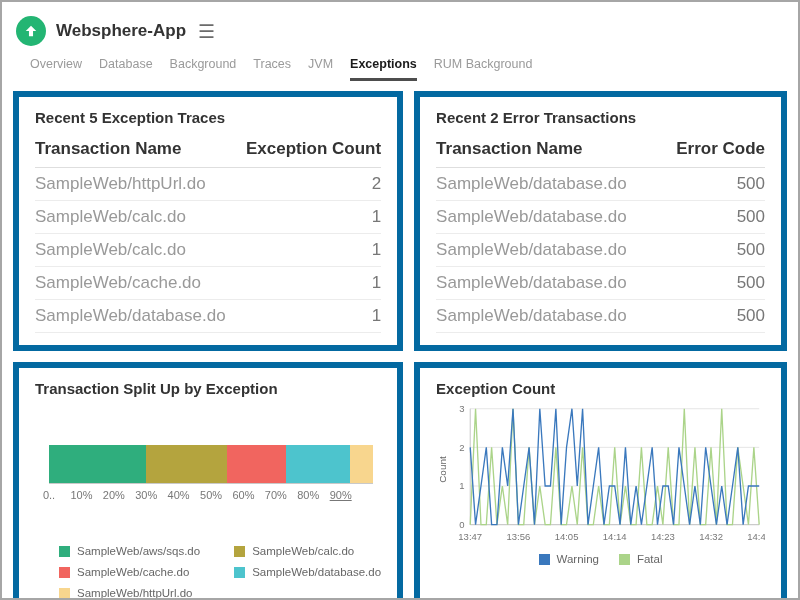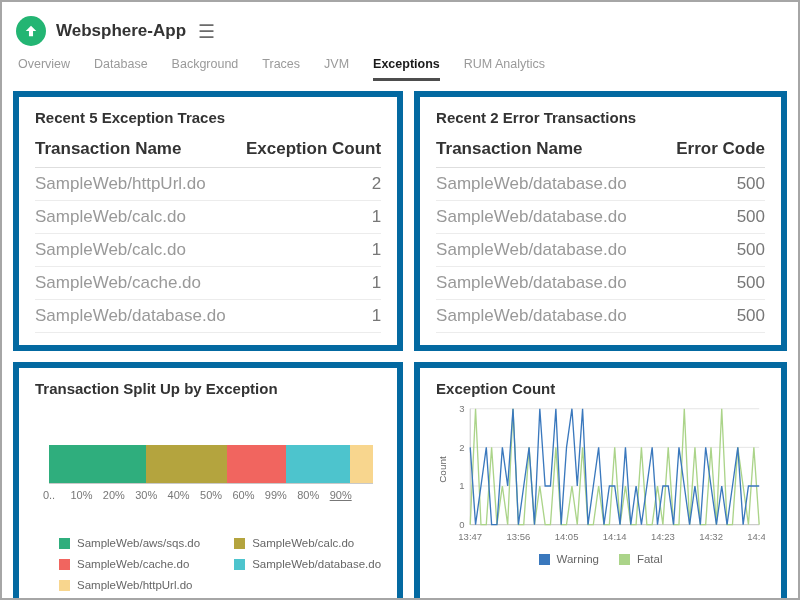--- a/index.html
+++ b/index.html
@@ -12,41 +12,41 @@
   }
   .header { display: flex; align-items: center; gap: 10px; padding: 14px 14px 4px; }
   .app-icon {
     width: 30px; height: 30px; border-radius: 50%;
     background: #23b573; display: flex; align-items: center; justify-content: center;
     flex: 0 0 auto;
   }
   .app-title { font-size: 17px; font-weight: bold; color: #333; }
   .menu-icon { color: #6b6b6b; font-size: 19px; line-height: 1; margin-left: 2px; cursor: pointer; }
 
-  .tabs { display: flex; gap: 24px; padding: 3px 16px 0; }
+  .tabs { display: flex; gap: 17px; padding: 3px 16px 0; margin-left: 12px; }
   .tab { font-size: 12.5px; color: #9a9a9a; padding: 4px 0 7px; cursor: pointer; white-space: nowrap; }
   .tab.active { color: #1a1a1a; font-weight: bold; border-bottom: 3px solid #4d4d4d; }
 
   .content { display: grid; grid-template-columns: 1fr 1fr; gap: 11px; padding: 10px 11px; }
   .panel { border: 6px solid #0369a1; background: #fff; padding: 10px 16px 12px; }
   .panel-title { font-size: 15px; font-weight: bold; color: #333; margin: 2px 0 4px; }
 
   table.data { width: 100%; border-collapse: collapse; font-size: 17px; }
   table.data th { text-align: left; color: #333; font-weight: bold; padding: 9px 0 8px; border-bottom: 1px solid #dedede; }
   table.data th.num { text-align: right; }
   table.data td { color: #999; padding: 6px 0; border-bottom: 1px solid #ececec; }
   table.data td.t-val { color: #777; text-align: right; }
 
   
   .bar-wrap { margin: 48px 8px 0 14px; position: relative; }
   .stacked-bar { display: flex; height: 38px; width: 100%; }
   .seg { height: 100%; }
   .bar-axis { position: relative; height: 22px; border-top: 1px solid #c9c9c9; }
   .bar-axis .tick { position: absolute; top: 5px; transform: translateX(-50%); font-size: 11px; color: #777; white-space: nowrap; }
-  .bar-legend { display: grid; grid-template-columns: max-content max-content; column-gap: 34px; row-gap: 9px; margin: 32px 0 0 24px; font-size: 11.5px; color: #666; }
+  .bar-legend { display: grid; grid-template-columns: max-content max-content; column-gap: 34px; row-gap: 9px; margin: 40px 0 0 24px; font-size: 11.5px; color: #666; }
   .legend-item { display: flex; align-items: center; gap: 7px; cursor: pointer; }
   .swatch { width: 11px; height: 11px; display: inline-block; flex: 0 0 auto; }
 
   
   table.stats { width: 100%; border-collapse: collapse; margin-top: 4px; }
   table.stats th { font-weight: normal; color: #555; font-size: 12px; text-align: right; padding: 6px 0; border-bottom: 1px solid #ededed; }
   table.stats th.s-label-col { width: 34%; }
   table.stats td { text-align: right; padding: 5px 0; border-bottom: 1px solid #f1f1f1; font-size: 13px; color: #333; }
   table.stats td.s-label { text-align: left; color: #666; font-size: 12px; }
 
@@ -66,21 +66,21 @@
   <div class="menu-icon">☰</div>
 </div>
 
 <div class="tabs">
     <div class="tab">Overview</div>
     <div class="tab">Database</div>
     <div class="tab">Background</div>
     <div class="tab">Traces</div>
     <div class="tab">JVM</div>
     <div class="tab active">Exceptions</div>
-    <div class="tab">RUM Analytics</div>
+    <div class="tab">RUM Background</div>
   </div>
 
 <div class="content">
 
   <div class="panel">
     <div class="panel-title">Recent 5 Exception Traces</div>
     <table class="data">
       <thead>
         <tr>
           <th>Transaction Name</th>
@@ -157,21 +157,21 @@
           <div class="seg" style="width: 7%; background: rgb(248, 214, 142);"></div>
         </div>
       <div class="bar-axis">
           <span class="tick" style="left: 0%;">0..</span>
           <span class="tick" style="left: 10%;">10%</span>
           <span class="tick" style="left: 20%;">20%</span>
           <span class="tick" style="left: 30%;">30%</span>
           <span class="tick" style="left: 40%;">40%</span>
           <span class="tick" style="left: 50%;">50%</span>
           <span class="tick" style="left: 60%;">60%</span>
-          <span class="tick" style="left: 70%;">99%</span>
+          <span class="tick" style="left: 70%;">70%</span>
           <span class="tick" style="left: 80%;">80%</span>
           <span class="tick" style="left: 90%; text-decoration: underline;">90%</span>
         </div>
     </div>
     <div class="bar-legend">
         <div class="legend-item">
           <span class="swatch" style="background: rgb(47, 174, 125);"></span>
           <span>SampleWeb/aws/sqs.do</span>
         </div>
         <div class="legend-item">

